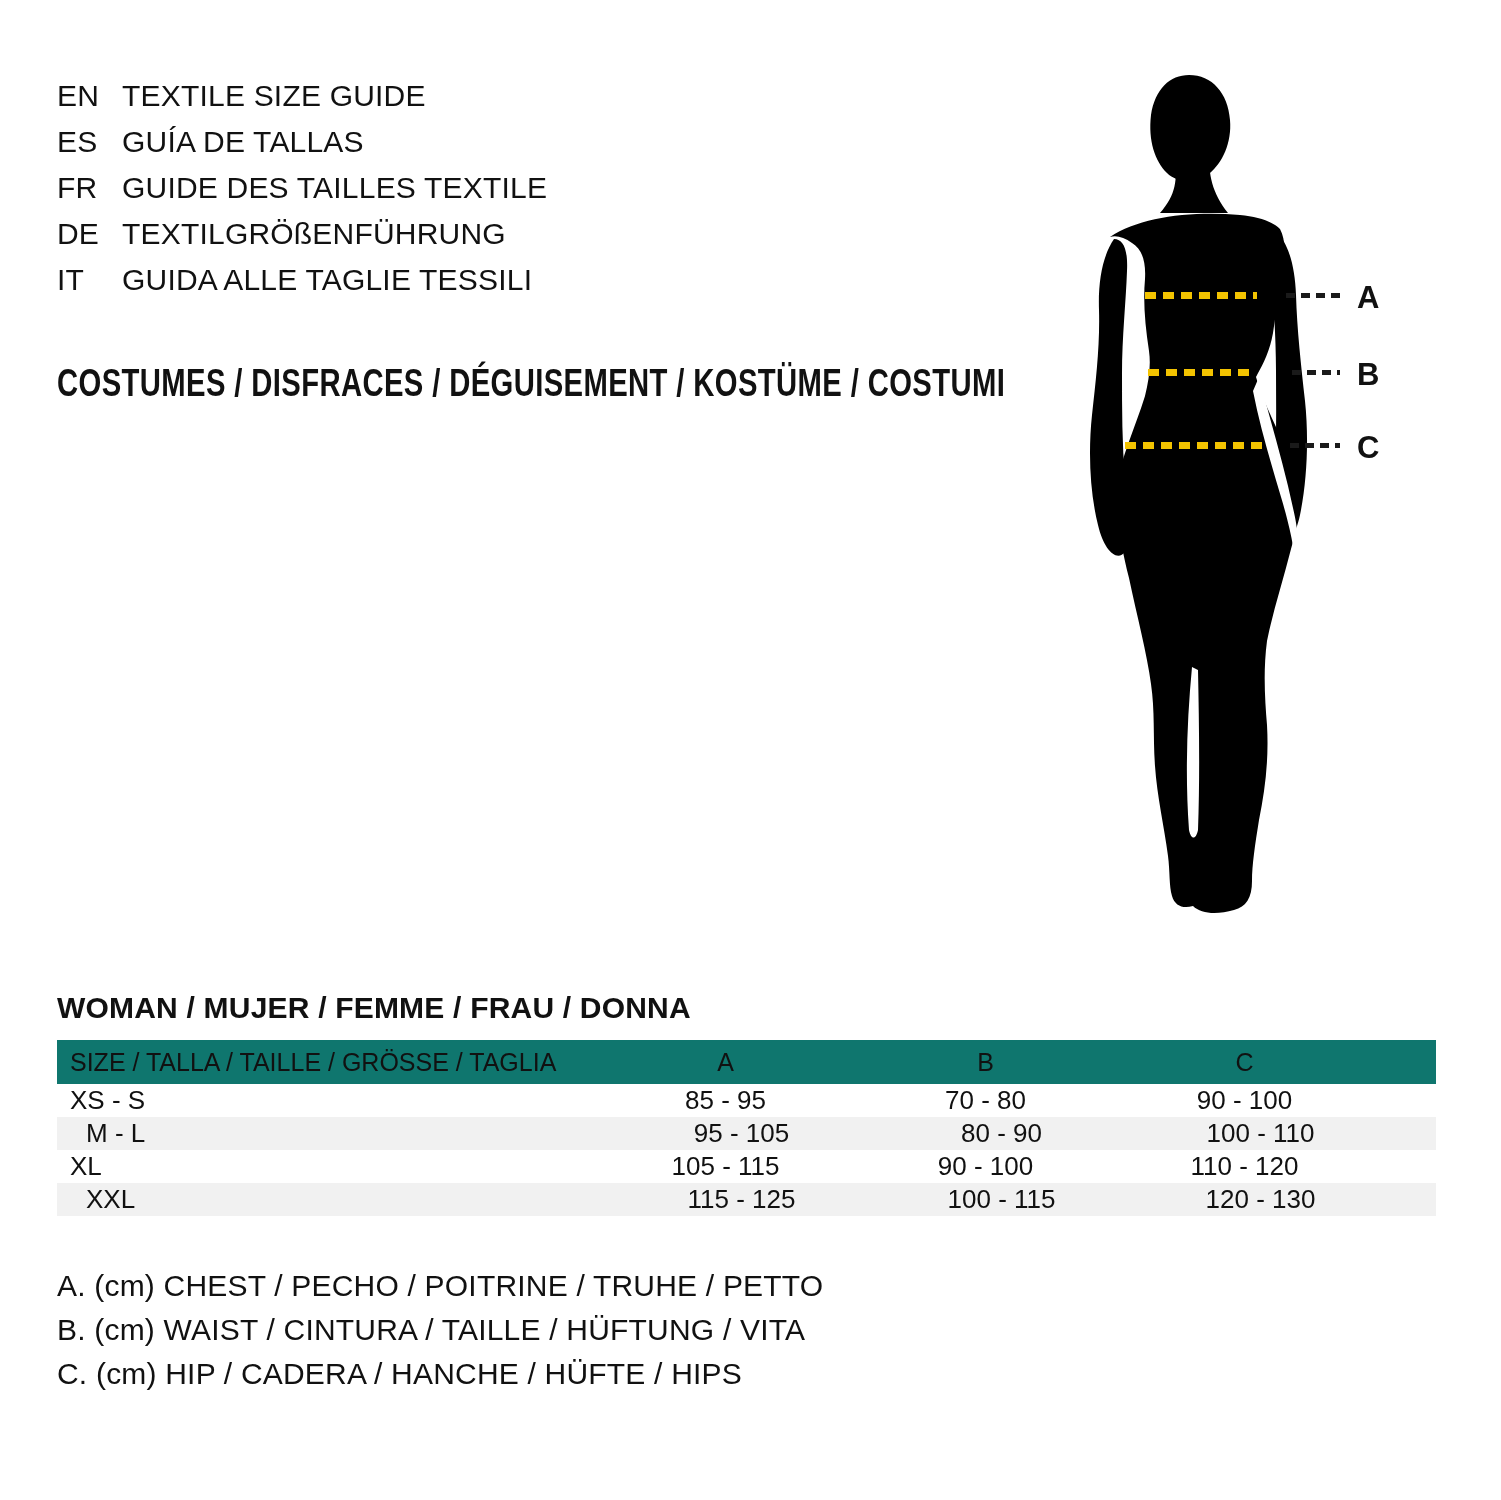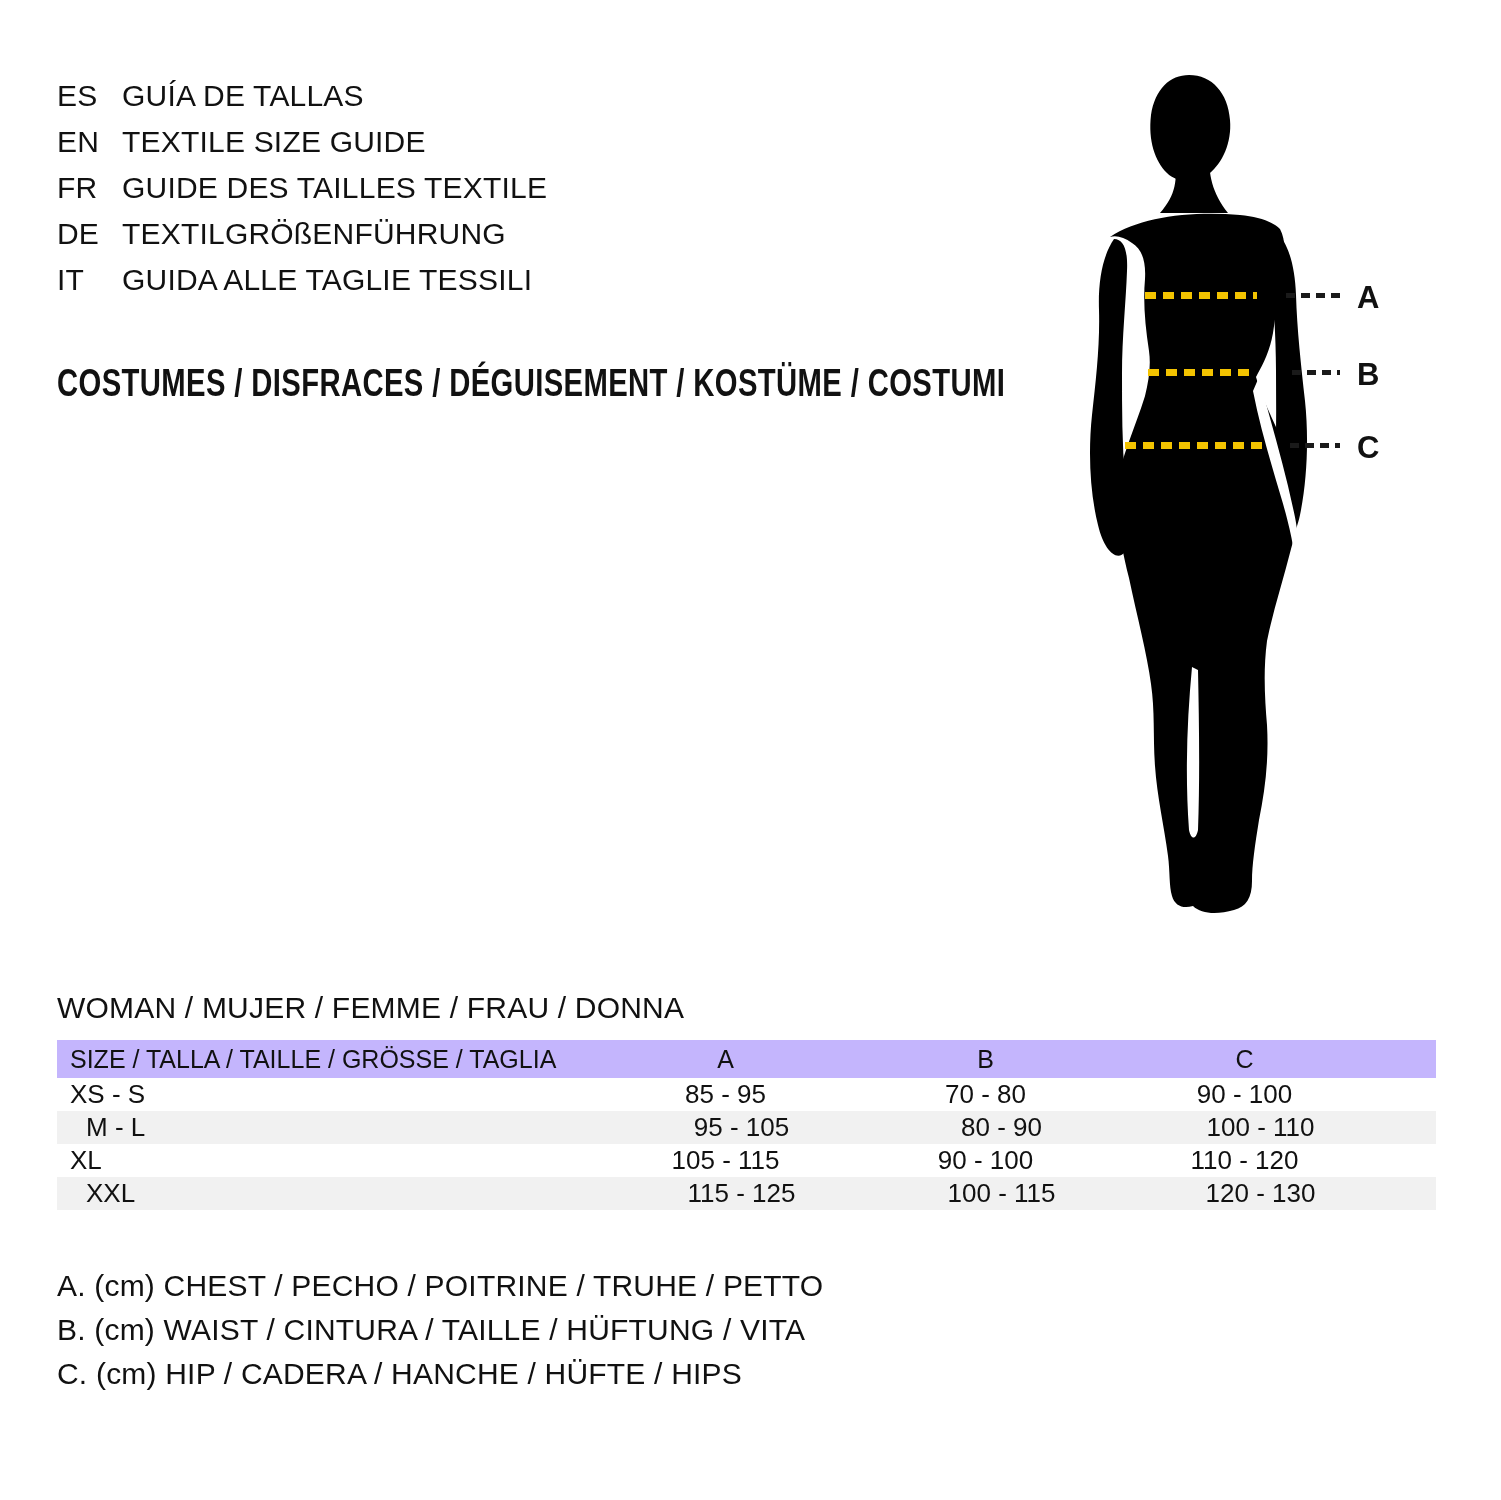--- a/index.html
+++ b/index.html
@@ -26,42 +26,42 @@
   .dash-yellow{height:7px;background:repeating-linear-gradient(90deg,#f3c300 0 11px,transparent 11px 18px);}
   .dash-black{height:5px;background:repeating-linear-gradient(90deg,#1a1a1a 0 9px,transparent 9px 15px);}
   .marker-label{font-size:31px;font-weight:bold;line-height:1;}
 
   
   .section-title{left:57px;top:993px;font-size:30px;line-height:1;white-space:nowrap;letter-spacing:0.2px;}
 
   
   .size-table{left:57px;top:1040px;width:1379px;font-size:26px;}
   .t-row{display:grid;grid-template-columns:535px 267px 253px 265px 1fr;align-items:center;height:33px;}
-  .t-head{height:38px;background:#c4b5fd;font-size:25px;}
+  .t-head{height:44px;background:#0f766e;font-size:25px;}
   .cell-size{padding-left:13px;white-space:nowrap;}
   .cell-num{text-align:center;white-space:nowrap;}
   .row-alt{background:#f1f1f1;padding-left:16px;}
 
   
   .legend-block{left:57px;top:1264px;}
   .legend-row{height:44px;display:flex;align-items:center;font-size:30px;white-space:nowrap;letter-spacing:0.2px;}
 </style>
 </head>
 <body>
 
 <div class="page">
 
   <section class="abs lang-block">
     <div class="lang-row">
+      <span class="lang-code">EN</span>
+      <span class="lang-label">TEXTILE SIZE GUIDE</span>
+    </div>
+    <div class="lang-row">
       <span class="lang-code">ES</span>
       <span class="lang-label">GUÍA DE TALLAS</span>
-    </div>
-    <div class="lang-row">
-      <span class="lang-code">EN</span>
-      <span class="lang-label">TEXTILE SIZE GUIDE</span>
     </div>
     <div class="lang-row">
       <span class="lang-code">FR</span>
       <span class="lang-label">GUIDE DES TAILLES TEXTILE</span>
     </div>
     <div class="lang-row">
       <span class="lang-code">DE</span>
       <span class="lang-label">TEXTILGRÖßENFÜHRUNG</span>
     </div>
     <div class="lang-row">
@@ -93,21 +93,21 @@
   <div class="abs marker-label" style="left:1357px;top:282px;">A</div>
 
   <div class="abs dash-yellow" style="left:1148px;top:369px;width:102px;"></div>
   <div class="abs dash-black" style="left:1292px;top:370px;width:48px;"></div>
   <div class="abs marker-label" style="left:1357px;top:359px;">B</div>
 
   <div class="abs dash-yellow" style="left:1125px;top:442px;width:142px;"></div>
   <div class="abs dash-black" style="left:1290px;top:443px;width:50px;"></div>
   <div class="abs marker-label" style="left:1357px;top:432px;">C</div>
 
-  <h2 class="abs section-title" style="margin:0;font-weight:normal;">WOMAN / MUJER / FEMME / FRAU / DONNA</h2>
+  <h2 class="abs section-title" style="margin:0;font-weight:bold;">WOMAN / MUJER / FEMME / FRAU / DONNA</h2>
 
   <div class="abs size-table">
     <div class="t-row t-head">
       <div class="cell-size">SIZE / TALLA / TAILLE / GRÖSSE / TAGLIA</div>
       <div class="cell-num">A</div>
       <div class="cell-num">B</div>
       <div class="cell-num">C</div>
       <div></div>
     </div>
     <div class="t-row">

